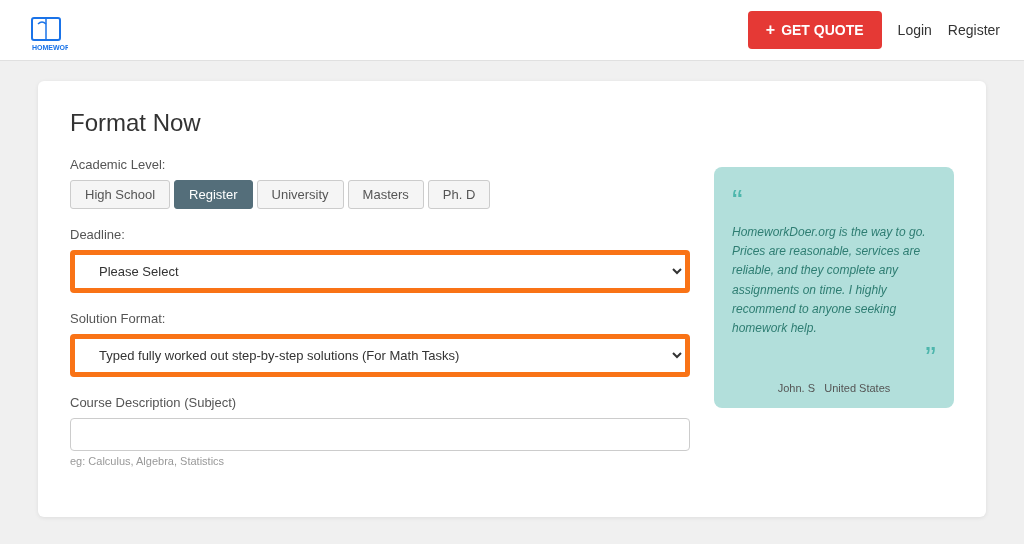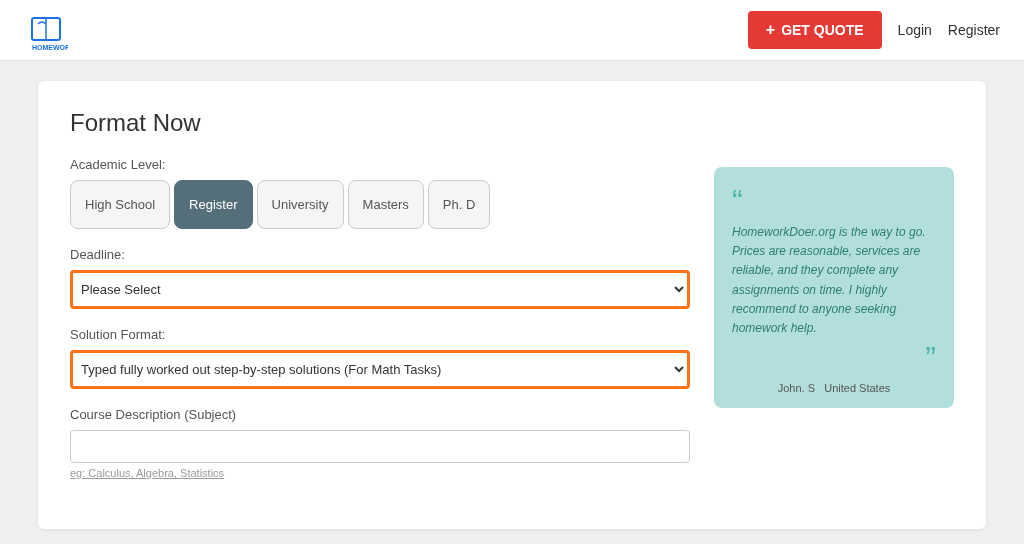--- a/index.html
+++ b/index.html
@@ -98,39 +98,39 @@
     }
 
     
     .academic-tabs {
       display: flex;
       gap: 0;
       flex-wrap: wrap;
       gap: 4px;
     }
     .tab-btn {
-      padding: 16px 14px;
+      padding: 6px 14px;
       border: 1px solid #ccc;
       background: #f5f5f5;
       color: #555;
       cursor: pointer;
-      border-radius: 8px;
+      border-radius: 3px;
       font-size: 13px;
     }
     .tab-btn.active {
       background: #546e7a;
       color: #fff;
       border-color: #546e7a;
     }
 
     
     .form-select {
       width: 100%;
-      padding: 8px 4px;
-      border: 3px solid #f97316;
+      padding: 8px 20px;
+      border: 5px solid #f97316;
       border-radius: 4px;
       font-size: 13px;
       color: #333;
       background: #fff;
       appearance: auto;
     }
 
     
     .form-input {
       width: 100%;
@@ -138,21 +138,20 @@
       border: 1px solid #ccc;
       border-radius: 4px;
       font-size: 13px;
       color: #333;
     }
 
     .input-hint {
       font-size: 11px;
       color: #999;
       margin-top: 4px;
-      text-decoration: underline;
     }
 
     
     .testimonial-box {
       background: #b2dfdb;
       border-radius: 8px;
       padding: 18px 18px 14px 18px;
       position: relative;
       margin-top: 10px;
     }

